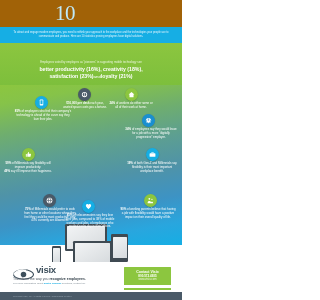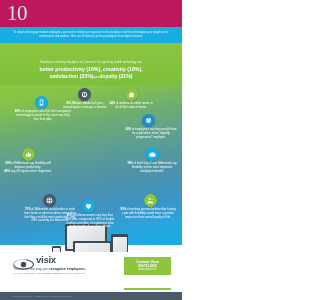--- a/index.html
+++ b/index.html
@@ -6,22 +6,22 @@
   body{
     width:182px;height:300px;overflow:hidden;
     font-family:"Liberation Sans", sans-serif;
     background:#ffffff;
   }
   .poster{position:relative;width:182px;height:300px;overflow:hidden;}
 
   
   .header{
     position:absolute;left:0;top:0;width:182px;height:27px;
-    background:#be185d;
-    display:flex;align-items:center;
+    background:#a16207;
+    display:flex;align-items:center;padding-left:48px;
   }
   .big-ten{
     font-size:21px;line-height:21px;color:#bfe9f8;
     font-weight:300;margin-left:7px;letter-spacing:-0.5px;
     font-family:"Liberation Serif", serif;
   }
   .title-wrap{margin-left:5px;color:#ffffff;}
   .title-l1,.title-l2{
     font-size:8.4px;line-height:9.5px;font-weight:bold;
     letter-spacing:0.6px;white-space:nowrap;
@@ -72,21 +72,21 @@
   .stat .num{font-weight:bold;}
   .stat p{margin:0;font-size:2.9px;line-height:3.8px;}
 
   
   .devices{position:absolute;left:52px;top:139px;width:78px;height:46px;}
   .dev{position:absolute;background:#3f4a52;border-radius:1.2px;}
   .dev .scr{position:absolute;background:linear-gradient(150deg,#f2f4f5 0%,#d6dadd 100%);border-radius:0.6px;}
 
   
   .footer{
-    position:absolute;left:0;top:252px;width:182px;height:30px;
+    position:absolute;left:0;top:262px;width:182px;height:30px;
     background:#ffffff;
   }
   .logo-eye{position:absolute;left:13px;top:4px;}
   .logo-text{
     position:absolute;left:36px;top:3px;
     font-size:9.6px;line-height:10px;font-weight:bold;color:#3d4f5c;
     letter-spacing:-0.3px;
   }
   .tag{
     position:absolute;left:13px;top:15px;

